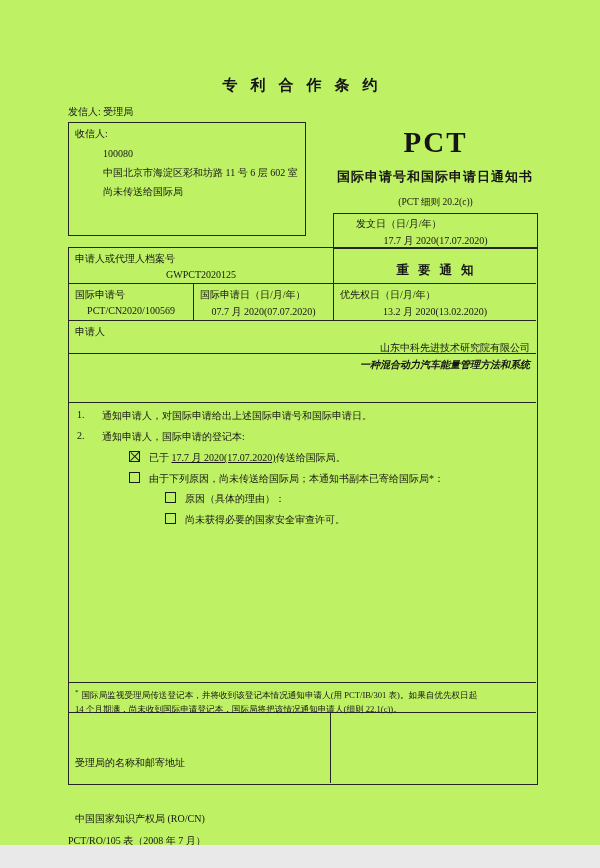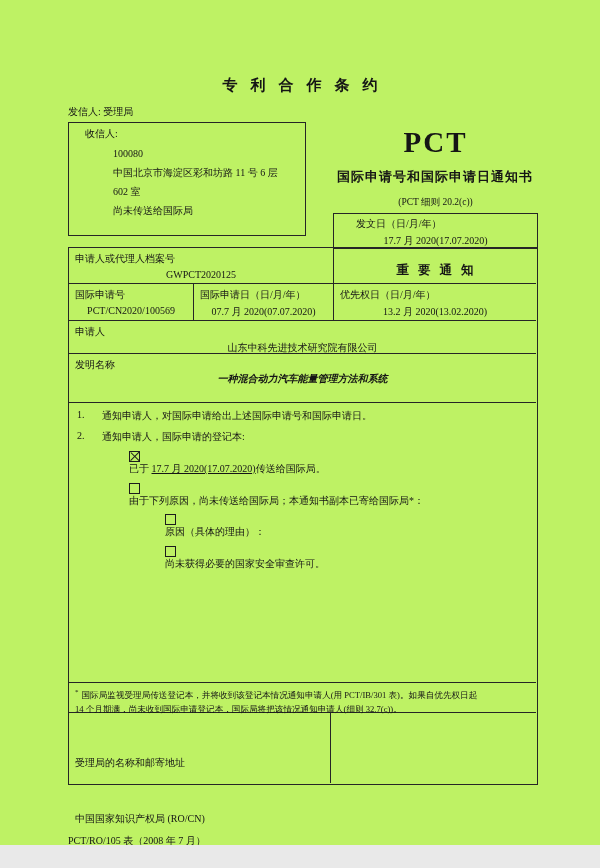--- a/index.html
+++ b/index.html
@@ -7,42 +7,42 @@
     position:relative; width:600px; height:845px; margin:0 auto;
     background:#bef264; overflow:hidden;
     font-family:"Liberation Serif","DejaVu Serif",serif;
     color:#151515; font-size:10px;
   }
   .abs { position:absolute; }
   .bordered { border:1.5px solid #262626; box-sizing:border-box; }
   .treaty-title { left:0; top:76px; width:600px; text-align:center;
     font-size:15px; font-weight:bold; letter-spacing:13px; text-indent:13px; }
   .sender { left:68px; top:105px; font-size:10px; }
-  .recipient-box { left:68px; top:122px; width:238px; height:114px; padding:4px 16px; }
+  .recipient-box { left:68px; top:122px; width:238px; height:114px; padding:4px 6px; }
   .recipient-label { font-size:10px; }
   .recipient-lines { margin:3px 0 0 28px; line-height:19px; font-size:10px; }
   .pct-logo { left:333px; top:126px; width:205px; text-align:center;
     font-size:29px; font-weight:bold; letter-spacing:2px; }
   .pct-subtitle { left:325px; top:168px; width:220px; text-align:center;
     font-size:13px; font-weight:bold; letter-spacing:1px; }
   .pct-rule { left:333px; top:196px; width:205px; text-align:center; font-size:9.5px; }
   .mailing-box { left:333px; top:213px; width:205px; height:35.5px; padding:3px 22px; }
   .cell-label { font-size:10px; }
   .cell-value { text-align:center; margin-top:3px; font-size:10px; }
   .main-table { left:68px; top:247px; width:470px; height:538px; }
   .cell { position:absolute; box-sizing:border-box; padding:4px 6px; }
   .br { border-right:1.5px solid #262626; }
   .bb { border-bottom:1.5px solid #262626; }
   .notice-cell { display:flex; align-items:flex-end; justify-content:center;
     font-size:12.5px; font-weight:bold; letter-spacing:9px; text-indent:9px; }
-  .centered-value { text-align:center; font-size:10px; }
+  .centered-value { text-align:right; font-size:10px; }
   .bold { font-weight:bold; }
   .item-row { display:flex; margin-bottom:7px; }
   .item-num { width:25px; flex:none; }
-  .cb-row { display:flex; align-items:flex-start; margin-bottom:6.5px;flex-direction:column; }
+  .cb-row { display:flex; align-items:flex-start; margin-bottom:6.5px; }
   .cb { display:inline-block; width:11px; height:11px; border:1.3px solid #1c1c1c;
     margin-right:9px; position:relative; flex:none; margin-top:0px; box-sizing:border-box; }
   .cb.checked::before, .cb.checked::after { content:""; position:absolute;
     left:-1.5px; top:3.6px; width:11.5px; height:1.4px; background:#1c1c1c; }
   .cb.checked::before { transform:rotate(45deg); }
   .cb.checked::after  { transform:rotate(-45deg); }
   .indent1 { margin-left:52px; }
   .indent2 { margin-left:88px; }
   .u { text-decoration:underline; }
   .footnote { font-size:8.6px; line-height:14px; padding:2px 6px; }
@@ -102,21 +102,20 @@
       <div class="cell-label">优先权日（日/月/年）</div>
       <div class="cell-value">13.2 月 2020(13.02.2020)</div>
     </div>
 
     <div class="cell bb" style="left:0;top:73px;width:467px;height:33px;">
       <div class="cell-label">申请人</div>
       <div class="centered-value" style="margin-top:2px;">山东中科先进技术研究院有限公司</div>
     </div>
 
     <div class="cell bb" style="left:0;top:106px;width:467px;height:49px;">
-      <div class="cell-label">发明名称</div>
       <div class="centered-value bold" style="font-style:italic;">一种混合动力汽车能量管理方法和系统</div>
     </div>
 
     <div class="cell bb" style="left:0;top:155px;width:467px;height:280px;padding:6px 8px;">
       <div class="item-row">
         <span class="item-num">1.</span>
         <span>通知申请人，对国际申请给出上述国际申请号和国际申请日。</span>
       </div>
       <div class="item-row">
         <span class="item-num">2.</span>
@@ -135,21 +134,21 @@
         <span>原因（具体的理由）：</span>
       </div>
       <div class="cb-row indent2">
         <span class="cb"></span>
         <span>尚未获得必要的国家安全审查许可。</span>
       </div>
     </div>
 
     <div class="cell bb footnote" style="left:0;top:435px;width:467px;height:30px;">
       <div><span class="sup">*</span><span>国际局监视受理局传送登记本，并将收到该登记本情况通知申请人(用 PCT/IB/301 表)。如果自优先权日起</span></div>
-      <div>14 个月期满，尚未收到国际申请登记本，国际局将把该情况通知申请人(细则 32.7(c))。</div>
+      <div>14 个月期满，尚未收到国际申请登记本，国际局将把该情况通知申请人(细则 22.1(c))。</div>
     </div>
 
     <div class="cell br" style="left:0;top:465px;width:262px;height:70px;padding:4px 6px;">
       <div class="office-lines">
         <div>受理局的名称和邮寄地址</div>
         <div>中国国家知识产权局 (RO/CN)</div>
         <div>中国北京市海淀区蓟门桥西土城路 6 号   100088</div>
         
       </div>
     </div>

